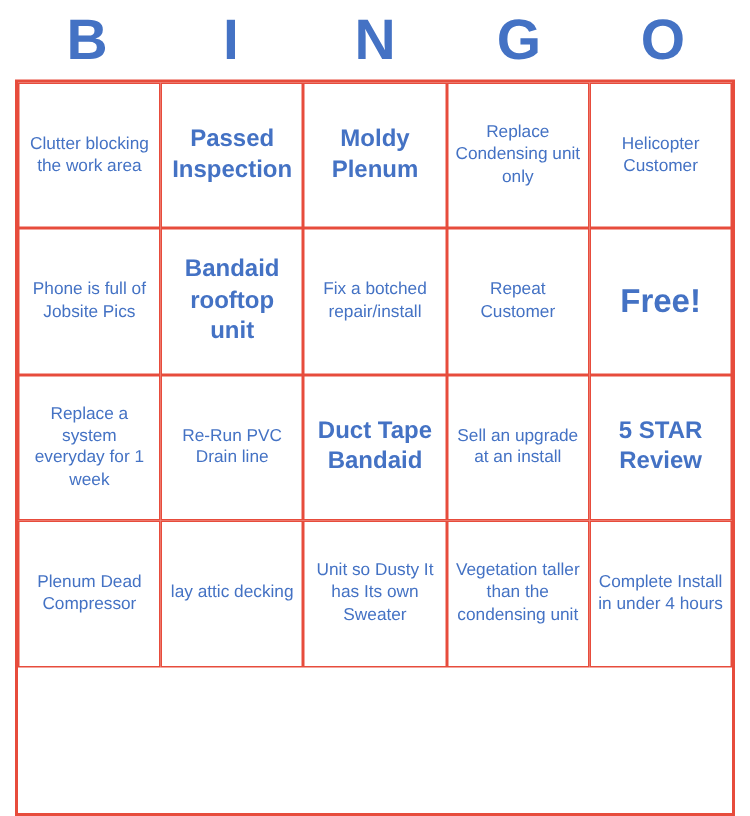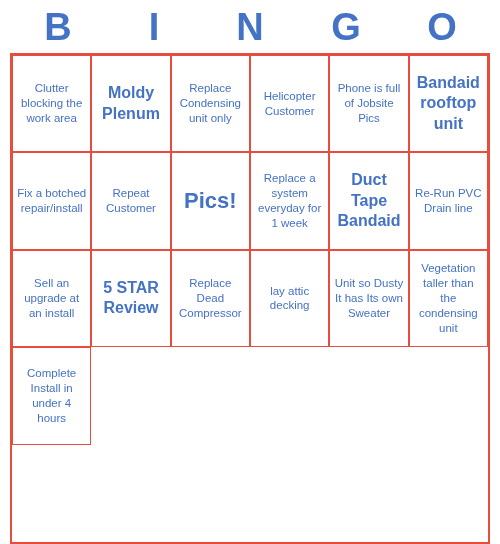--- a/index.html
+++ b/index.html
@@ -23,21 +23,21 @@
       font-size: 38px;
       font-weight: bold;
       color: #4472C4;
       width: 80px;
       text-align: center;
     }
     .bingo-grid {
       border: 2px solid #e74c3c;
       width: 480px;
       display: grid;
-      grid-template-columns: repeat(6, 1fr);
+      grid-template-columns: repeat(5, 1fr);
       grid-template-rows: repeat(5, 1fr);
       flex: 1;
     }
     .bingo-cell {
       border: 1px solid #e74c3c;
       display: flex;
       align-items: center;
       justify-content: center;
       text-align: center;
       padding: 4px;
@@ -61,31 +61,32 @@
 
 <div class="bingo-title">
 <span class="bingo-letter">B</span>
     <span class="bingo-letter">I</span>
     <span class="bingo-letter">N</span>
     <span class="bingo-letter">G</span>
     <span class="bingo-letter">O</span>
   </div>
 <div class="bingo-grid">
 <div class="bingo-cell">Clutter blocking the work area</div>
+    <div class="bingo-cell large-text">Passed Inspection</div>
     <div class="bingo-cell large-text">Moldy Plenum</div>
     <div class="bingo-cell">Replace Condensing unit only</div>
     <div class="bingo-cell">Helicopter Customer</div>
     <div class="bingo-cell">Phone is full of Jobsite Pics</div>
     <div class="bingo-cell large-text">Bandaid rooftop unit</div>
     <div class="bingo-cell">Fix a botched repair/install</div>
     <div class="bingo-cell">Repeat Customer</div>
-    <div class="bingo-cell free">Pics!</div>
+    <div class="bingo-cell free">Free!</div>
     <div class="bingo-cell">Replace a system everyday for 1 week</div>
+    <div class="bingo-cell">Re-Run PVC Drain line</div>
     <div class="bingo-cell large-text">Duct Tape Bandaid</div>
-    <div class="bingo-cell">Re-Run PVC Drain line</div>
     <div class="bingo-cell">Sell an upgrade at an install</div>
     <div class="bingo-cell large-text">5 STAR Review</div>
-    <div class="bingo-cell">Replace Dead Compressor</div>
+    <div class="bingo-cell">Plenum Dead Compressor</div>
     <div class="bingo-cell">lay attic decking</div>
     <div class="bingo-cell">Unit so Dusty It has Its own Sweater</div>
     <div class="bingo-cell">Vegetation taller than the condensing unit</div>
     <div class="bingo-cell">Complete Install in under 4 hours</div>
   </div>
 
 </body></html>

